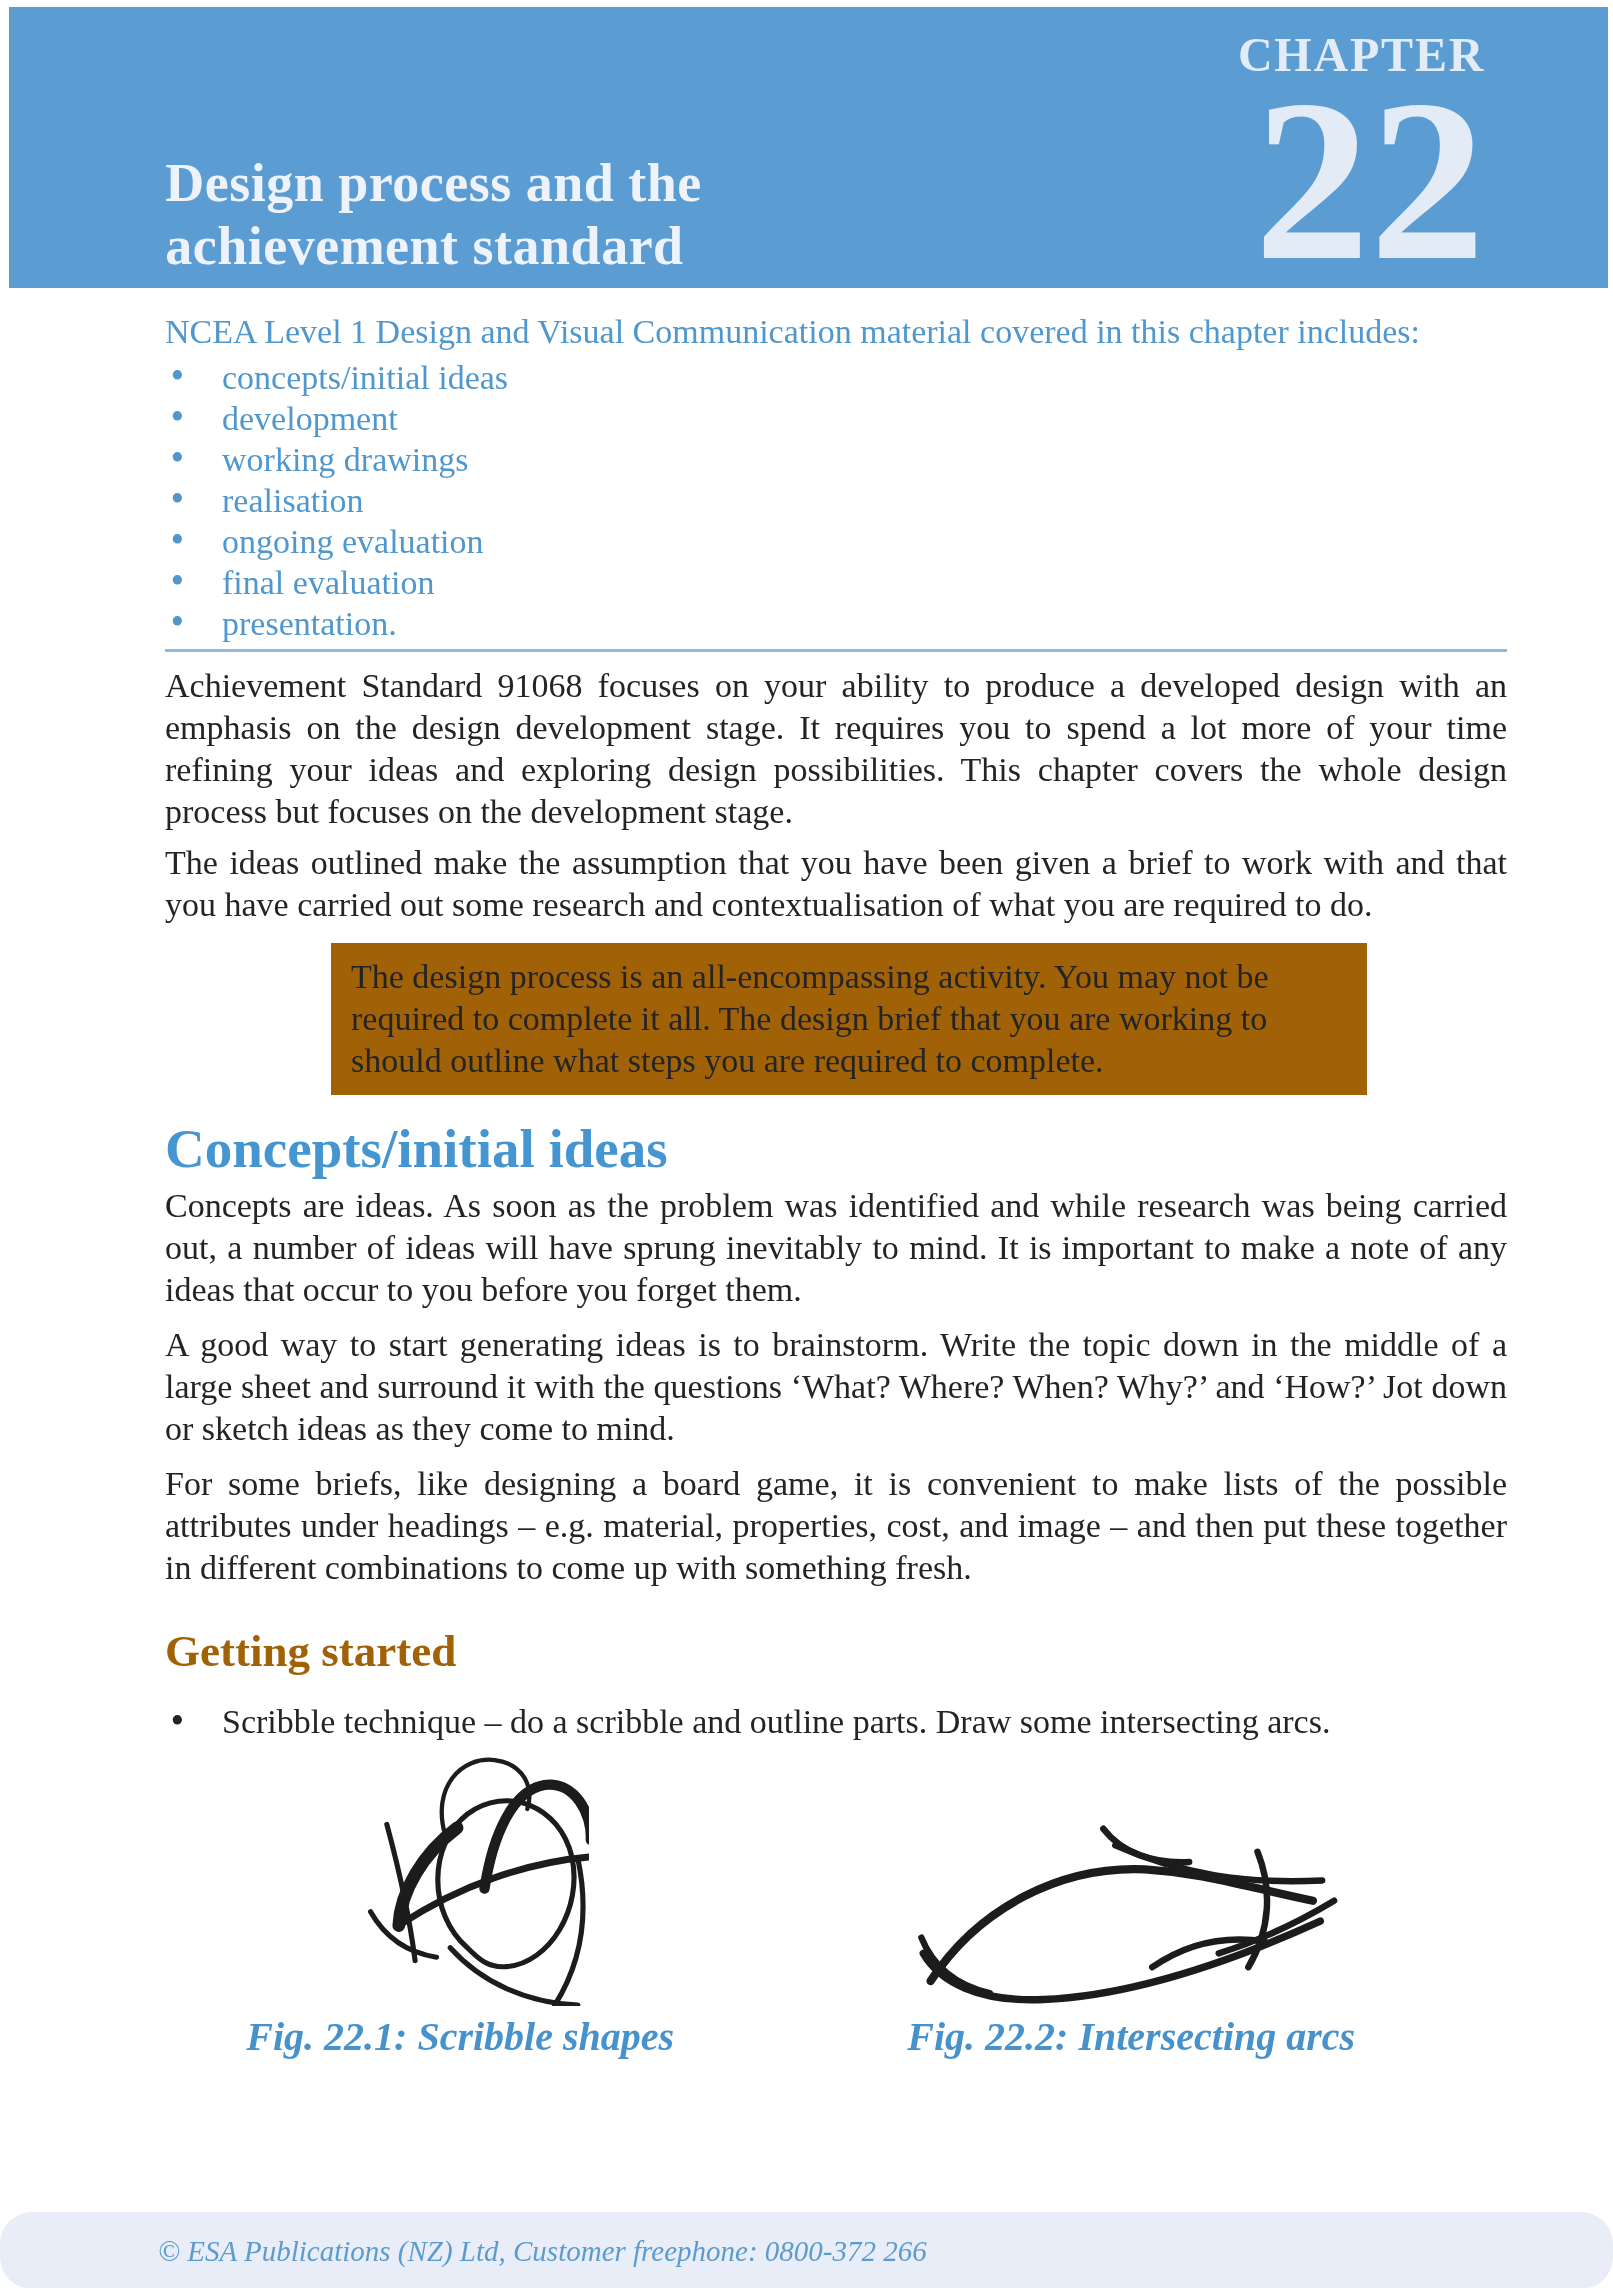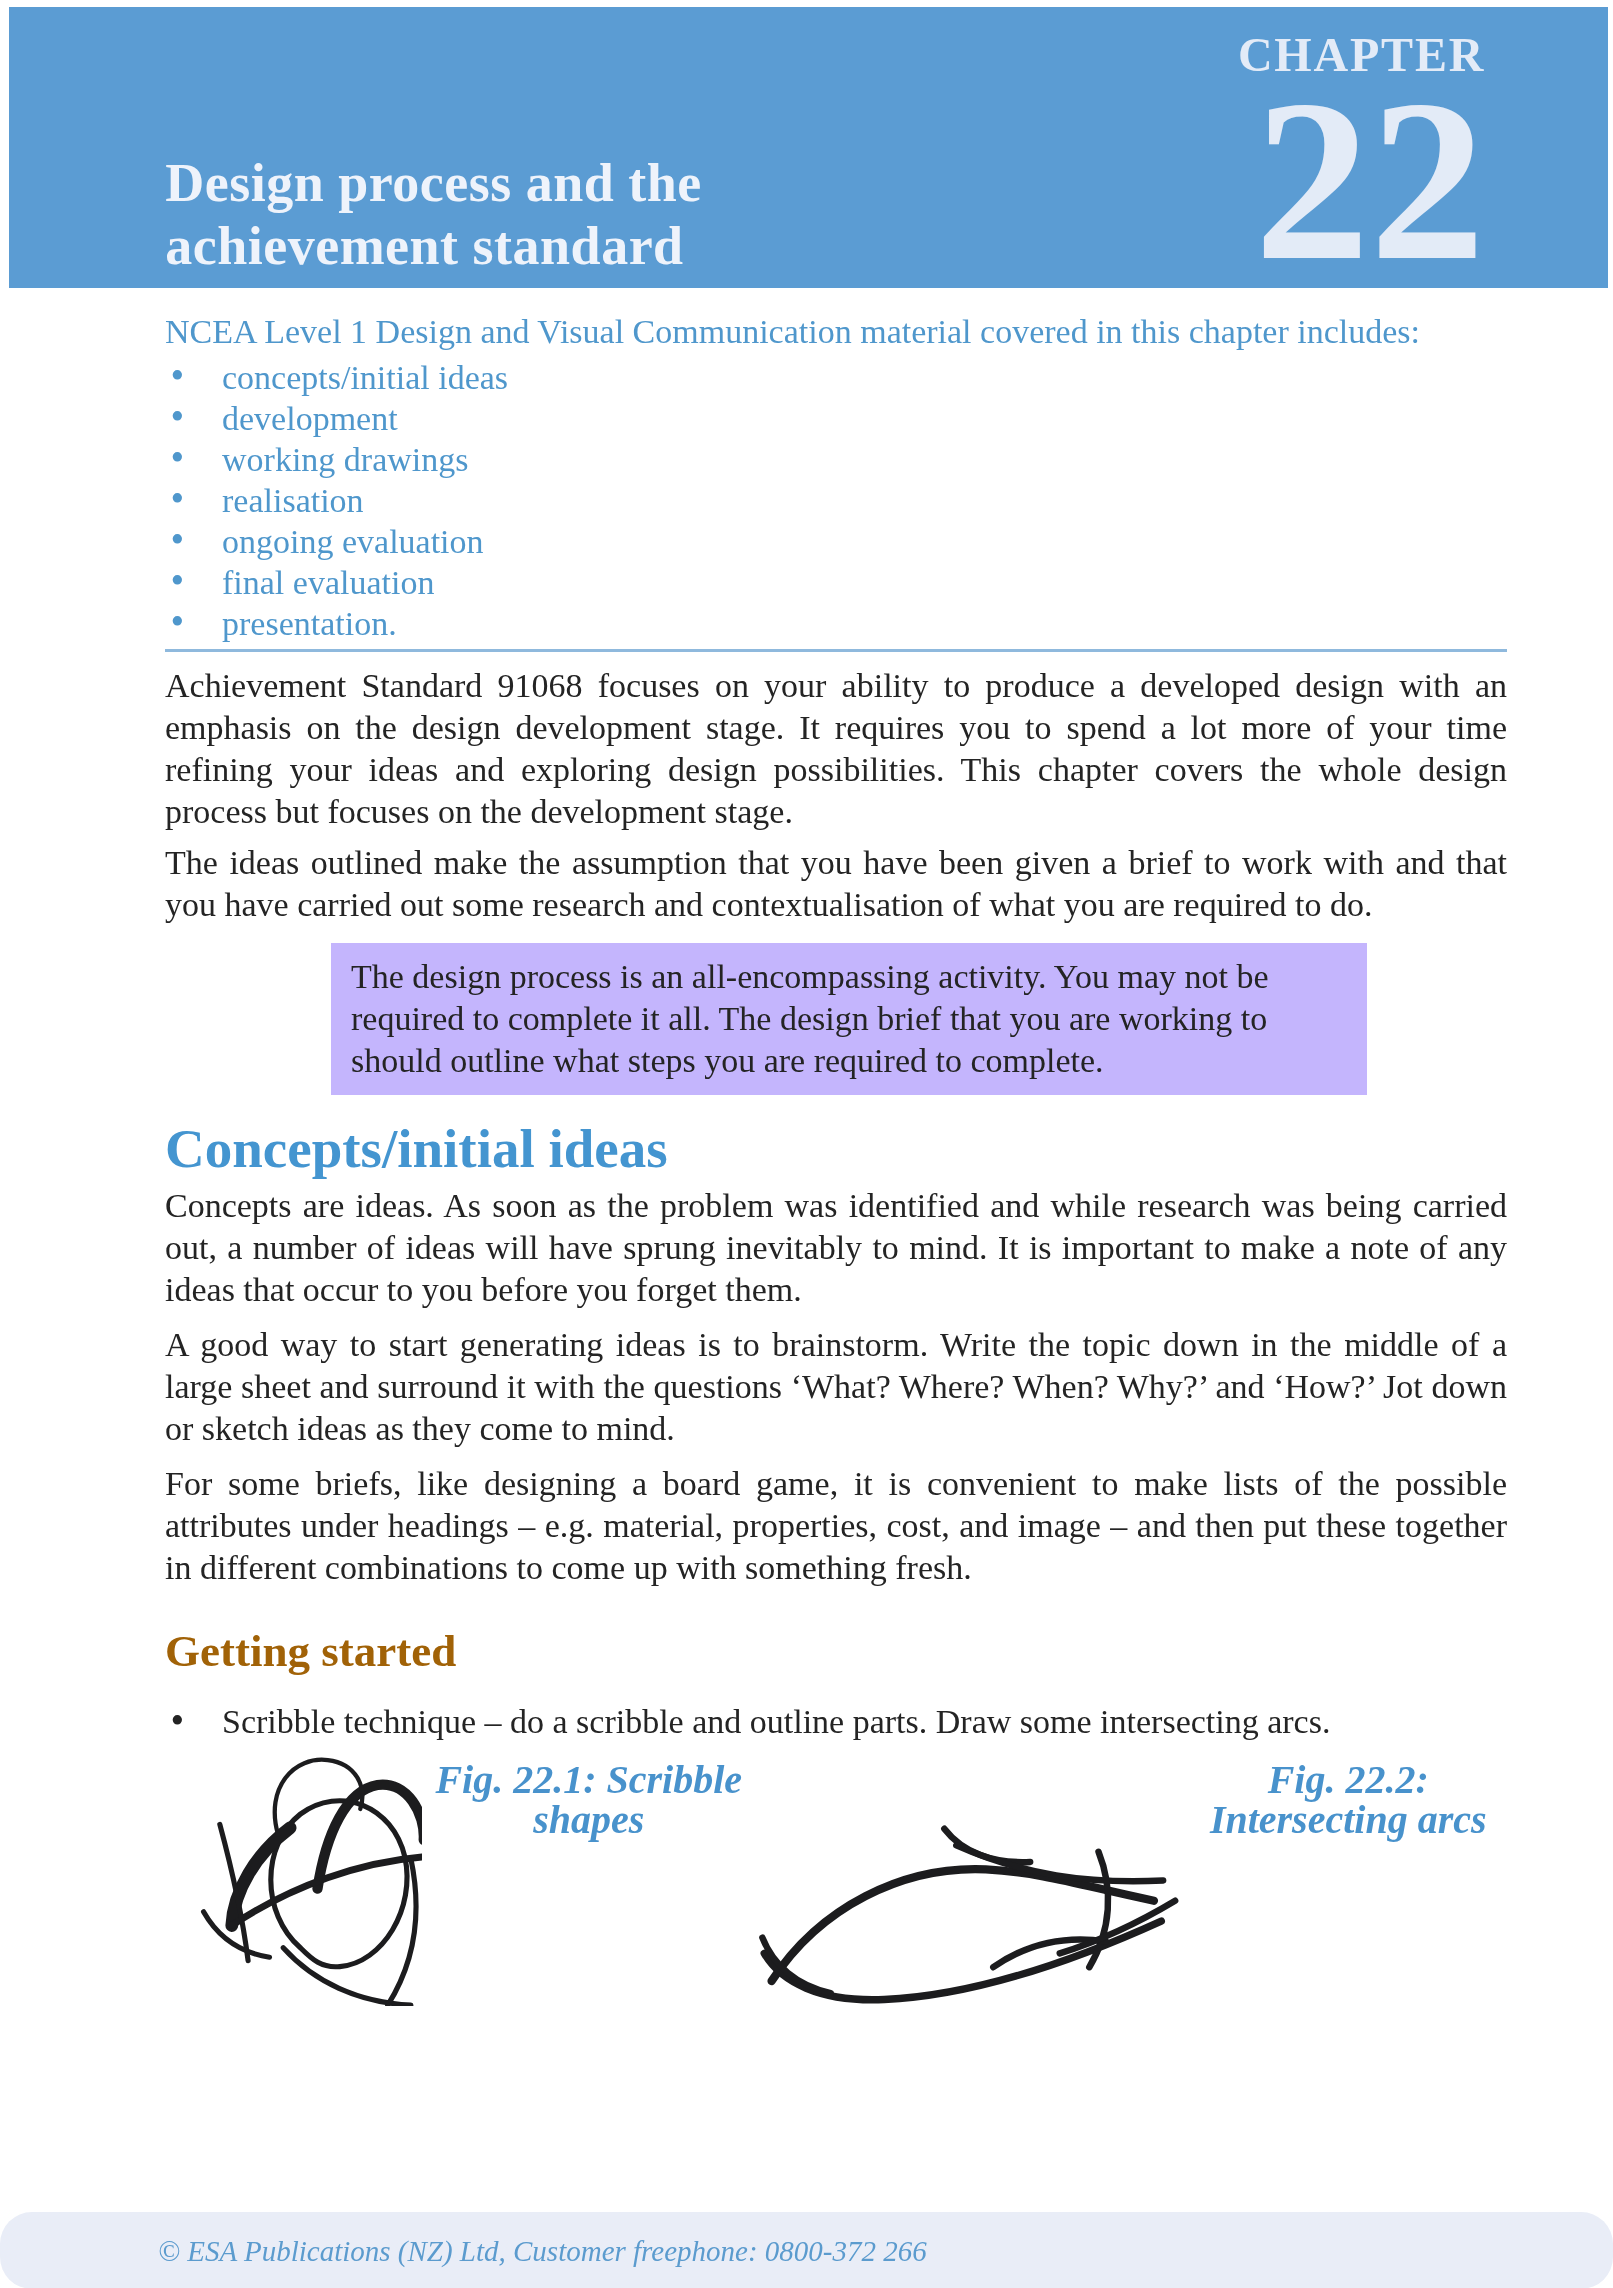--- a/index.html
+++ b/index.html
@@ -43,41 +43,41 @@
   ul.topics li::before{
     content:"\2022";position:absolute;left:5.5px;top:-1.8px;font-size:39px;color:#4f97cc;
   }
   hr.rule{border:none;border-top:3.7px solid #8fb9dd;margin:5.5px 0 0;}
   p.body{
     font-size:34px;line-height:42px;margin:13px 0 0;text-align:justify;
   }
   p.body.p2{margin-top:9.2px;}
   .callout{
     margin:16.6px 0 0 166px;width:1036px;box-sizing:border-box;
-    background:#c4b5fd;padding:13px 20px;
+    background:#a16207;padding:13px 20px;
     font-size:34px;line-height:42px;color:#242424;
   }
   h1.sec{
     margin:24px 0 0;font-size:55px;line-height:59px;color:#4495d0;font-weight:bold;
   }
   h2.sec{
     margin:37px 0 0;font-size:45px;line-height:51px;color:#a16207;font-weight:bold;
   }
   p.afterhead{margin-top:7.4px;}
   p.p6{margin-top:11px;}
   .scribble-item{
     position:relative;margin:24px 0 0;padding-left:57px;
     font-size:34px;line-height:42px;color:#242424;
   }
   .scribble-item::before{
     content:"\2022";position:absolute;left:5.5px;top:-1.8px;font-size:39px;color:#242424;
   }
   
   .figures{display:flex;margin-top:5.5px;}
-  .figure{display:flex;flex-direction:row;}
+  .figure{display:flex;flex-direction:column;}
   .figure.f1{width:44%;}
   .figure.f2{width:56%;justify-content:center;}
   .fig-art{
     height:257px;display:flex;align-items:flex-end;justify-content:center;
   }
   .fig-art svg{display:block;}
   .fig-caption{
     margin-top:11px;text-align:center;
     font-style:italic;font-weight:bold;font-size:40px;line-height:1;
     color:#4892cc;

